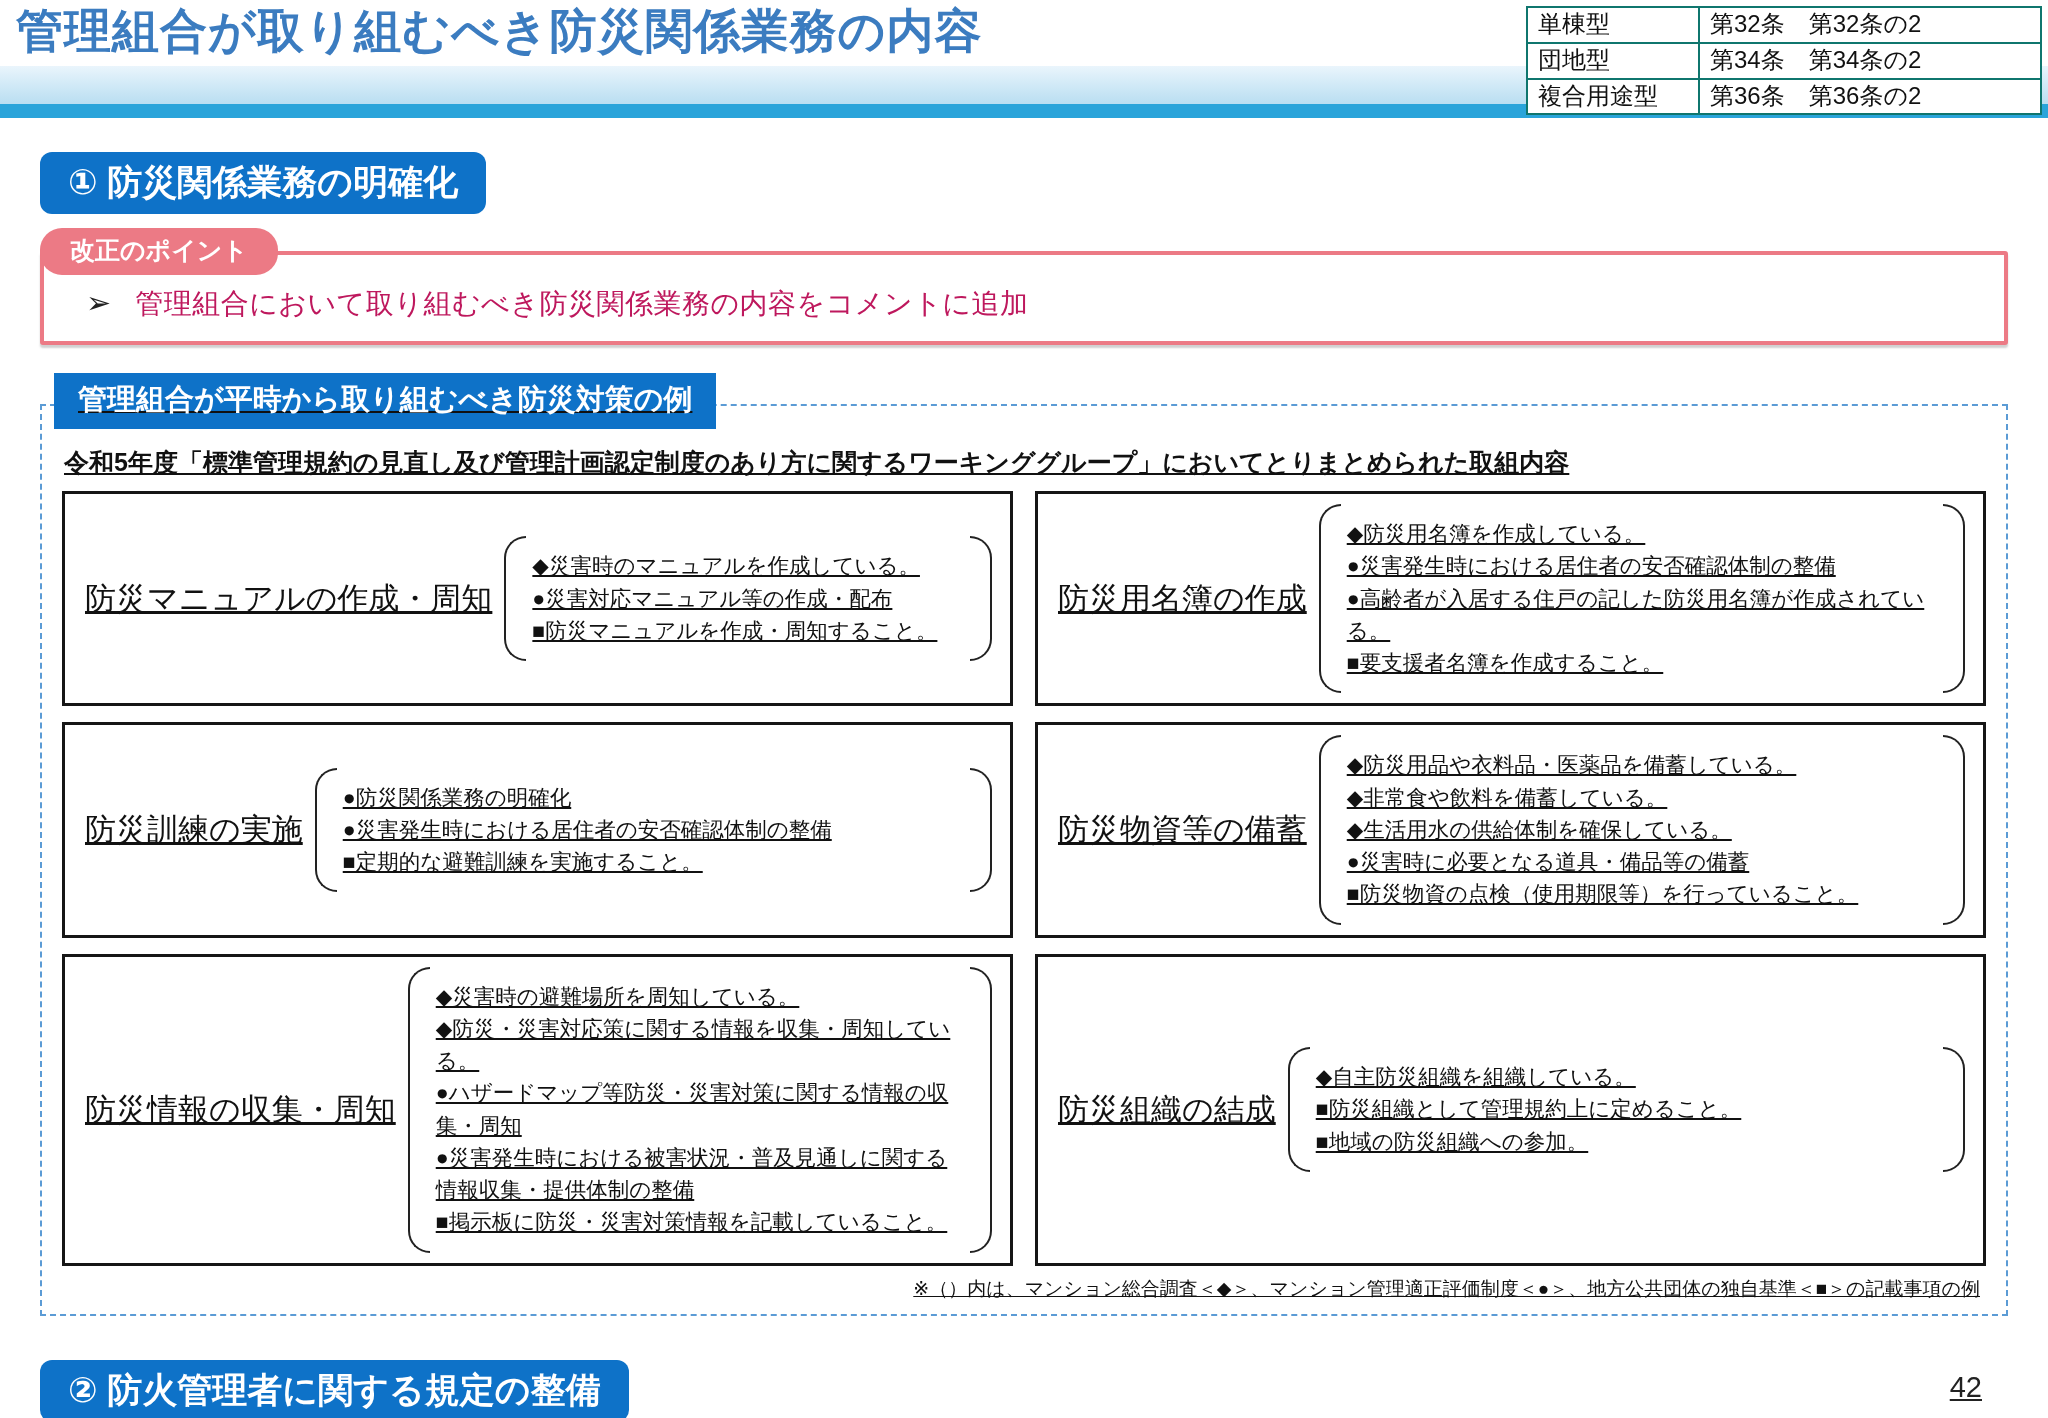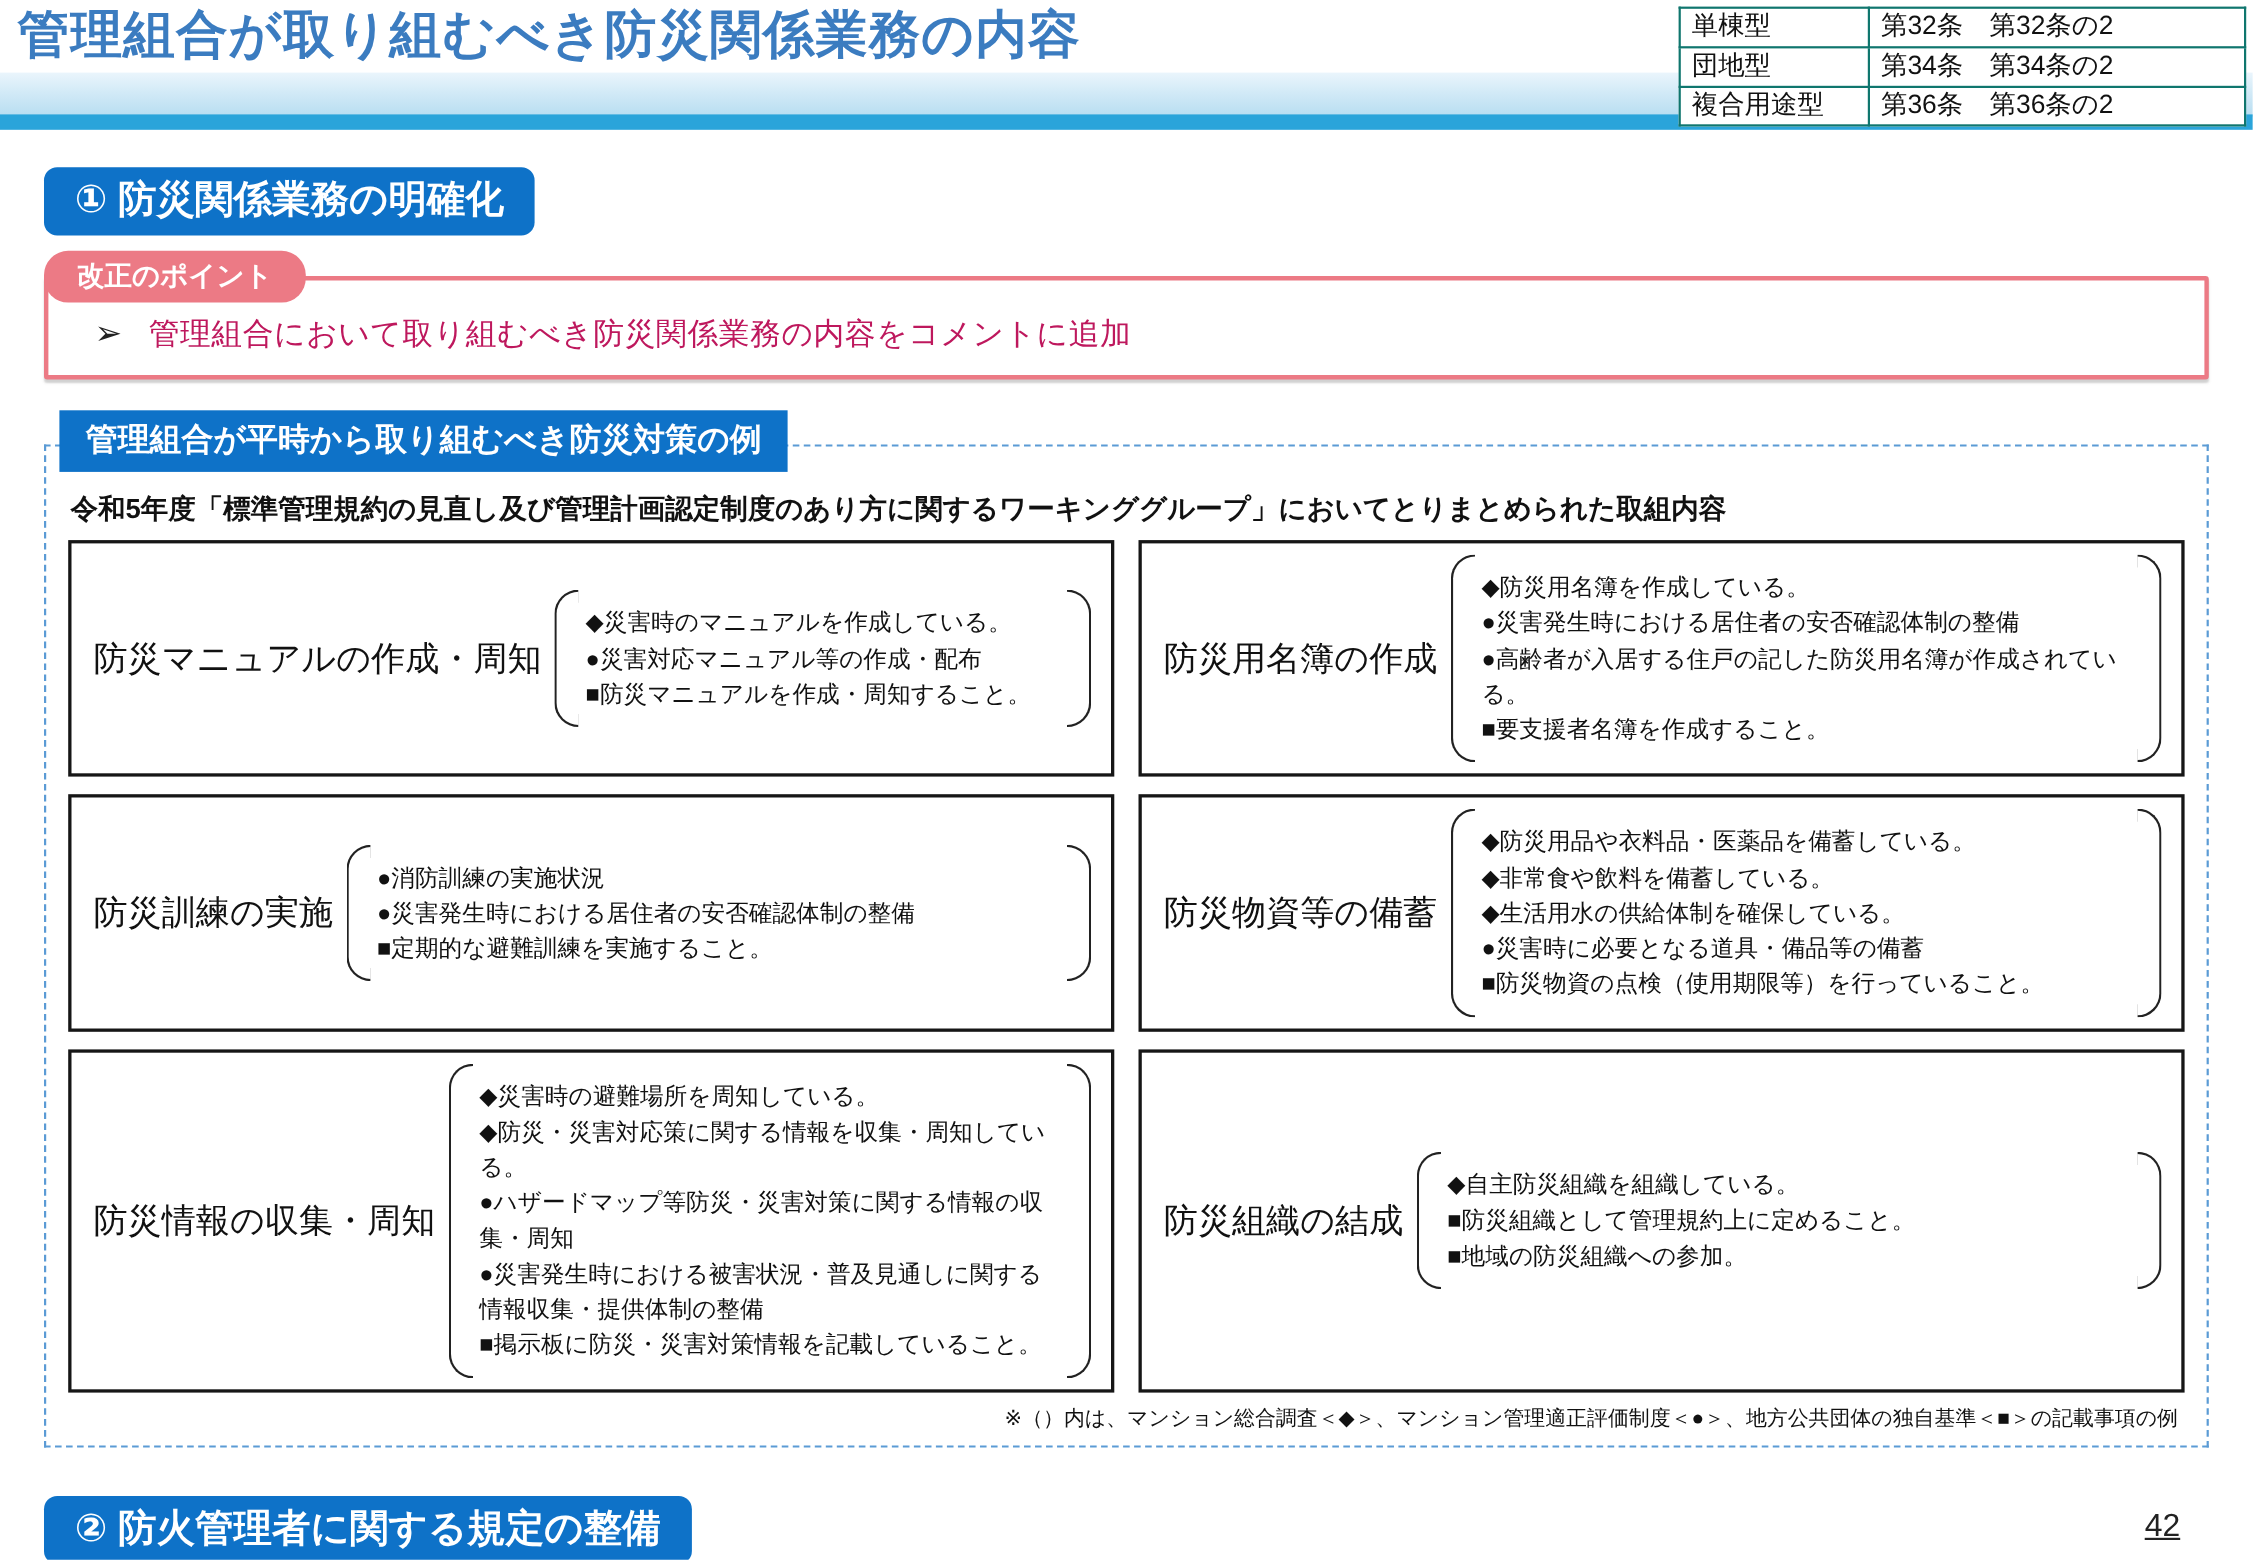--- a/index.html
+++ b/index.html
@@ -42,21 +42,21 @@
     position:relative;z-index:2;margin-bottom:-24px;
   }
   .point-box{
     border:4px solid #EC7A85;border-radius:3px;background:#fff;
     padding:30px 28px 18px;box-shadow:0 3px 2px rgba(120,120,120,.35);
     display:flex;align-items:baseline;
   }
   .arrow{font-size:30px;color:#222;margin:0 24px 0 14px;flex:0 0 auto;}
   .point-text{font-size:28px;color:#be185d;letter-spacing:.5px;text-align:right;}
   
-  .examples{margin-top:28px;position:relative;}
+  .examples{margin-top:28px;position:relative;text-decoration:underline;}
   .ex-label{
     width:fit-content;background:#0E72C8;color:#fff;font-weight:bold;
     font-size:29px;padding:7px 24px 9px;position:relative;z-index:2;
     margin-left:14px;margin-bottom:-25px;
   }
   .ex-box{
     border:2px dashed #5B9BD5;padding:38px 20px 8px;position:relative;z-index:1;
   }
   .ex-intro{font-size:25px;font-weight:bold;color:#111;margin:2px 0 12px 2px;}
   .cards{display:grid;grid-template-columns:1fr 1fr;gap:16px 22px;}
@@ -137,21 +137,21 @@
             <div class="item">◆防災用名簿を作成している。</div>
             <div class="item">●災害発生時における居住者の安否確認体制の整備</div>
             <div class="item">●高齢者が入居する住戸の記した防災用名簿が作成されている。</div>
             <div class="item">■要支援者名簿を作成すること。</div>
           </div>
         </div>
 
         <div class="card">
           <div class="card-title">防災訓練の実施</div>
           <div class="paren">
-            <div class="item">●消防訓練の実施状況</div>
+            <div class="item">●防災関係業務の明確化</div>
             <div class="item">●災害発生時における居住者の安否確認体制の整備</div>
             <div class="item">■定期的な避難訓練を実施すること。</div>
           </div>
         </div>
 
         <div class="card">
           <div class="card-title">防災物資等の備蓄</div>
           <div class="paren">
             <div class="item">◆防災用品や衣料品・医薬品を備蓄している。</div>
             <div class="item">◆非常食や飲料を備蓄している。</div>

